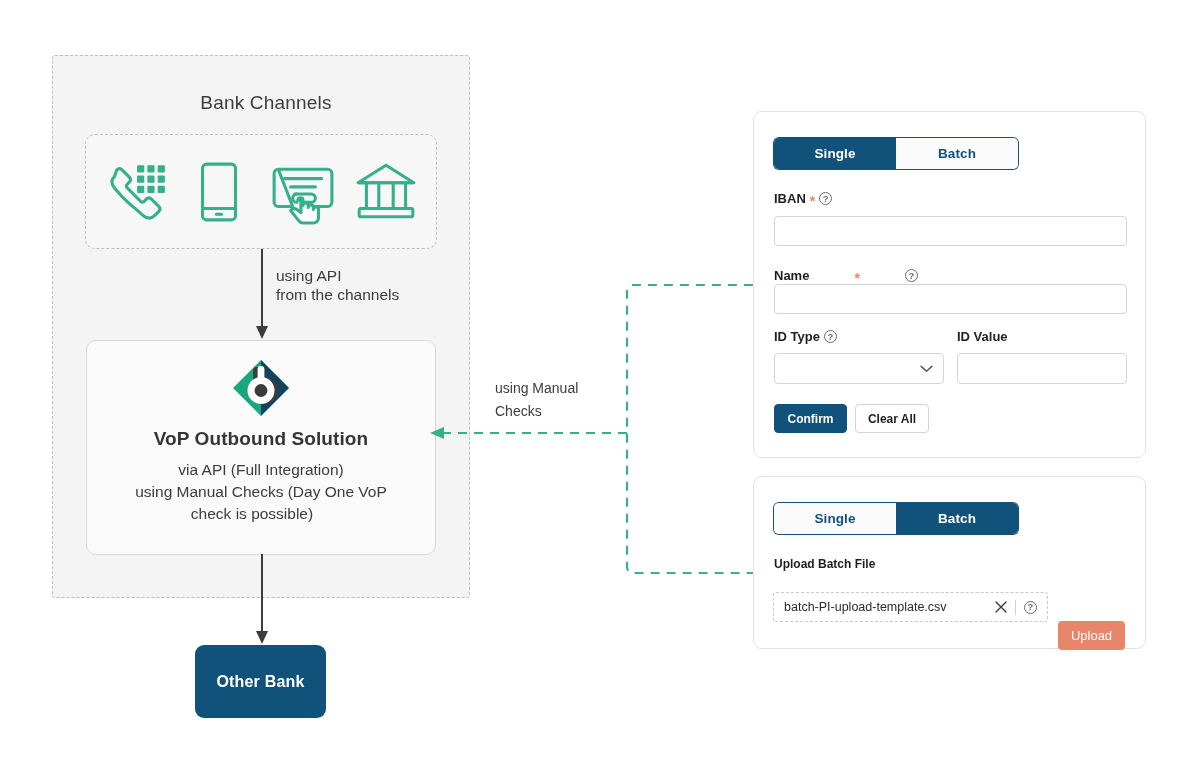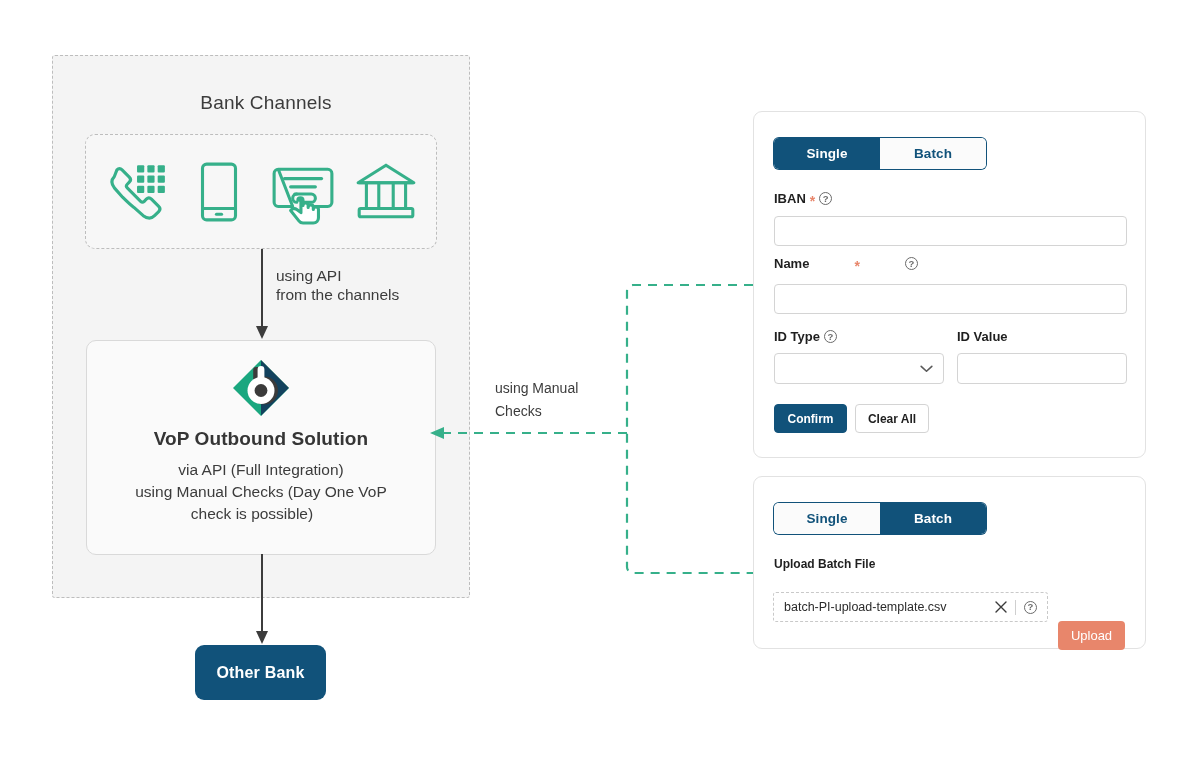--- a/index.html
+++ b/index.html
@@ -109,21 +109,21 @@
     left: 245px;
     top: 554px;
     width: 34px;
     height: 92px;
   }
   .other-bank {
     position: absolute;
     left: 195px;
     top: 645px;
     width: 131px;
-    height: 55px;
+    height: 73px;
     background: #11527a;
     border-radius: 9px;
     color: #ffffff;
     font-size: 16px;
     font-weight: bold;
     display: flex;
     align-items: center;
     justify-content: center;
     letter-spacing: .2px;
   }
@@ -152,21 +152,21 @@
   .seg {
     position: absolute;
     left: 20px;
     top: 26px;
     display: flex;
     border-radius: 5px;
     overflow: hidden;
     box-shadow: 0 0 0 1px #11527a;
   }
   .seg-btn {
-    width: 106px;
+    width: 122px;
     height: 31px;
     display: flex;
     align-items: center;
     justify-content: center;
     font-size: 13.5px;
     font-weight: bold;
     cursor: pointer;
     letter-spacing: .1px;
   }
   .seg-btn.active { background: #11527a; color: #ffffff; }
@@ -395,21 +395,21 @@
       <div class="seg-btn inactive">Batch</div>
     </div>
 
     <div class="field-label" style="left:20px; top:79px;">
       <span>IBAN</span>
       <span class="req">*</span>
       <span class="help">?</span>
     </div>
     <input class="inp" style="left: 20px; top: 104px; width: 353px;" type="text" placeholder="">
 
-    <div class="field-label" style="left:20px; top:144px;gap:45px;">
+    <div class="field-label" style="left:20px; top:156px;gap:45px;">
       <span>Name</span>
       <span class="req">*</span>
       <span class="help">?</span>
     </div>
     <input class="inp" style="left: 20px; top: 172px; width: 353px;" type="text" placeholder="">
 
     <div class="field-label" style="left:20px; top:217px;">
       <span>ID Type</span>
       <span class="help">?</span>
     </div>

